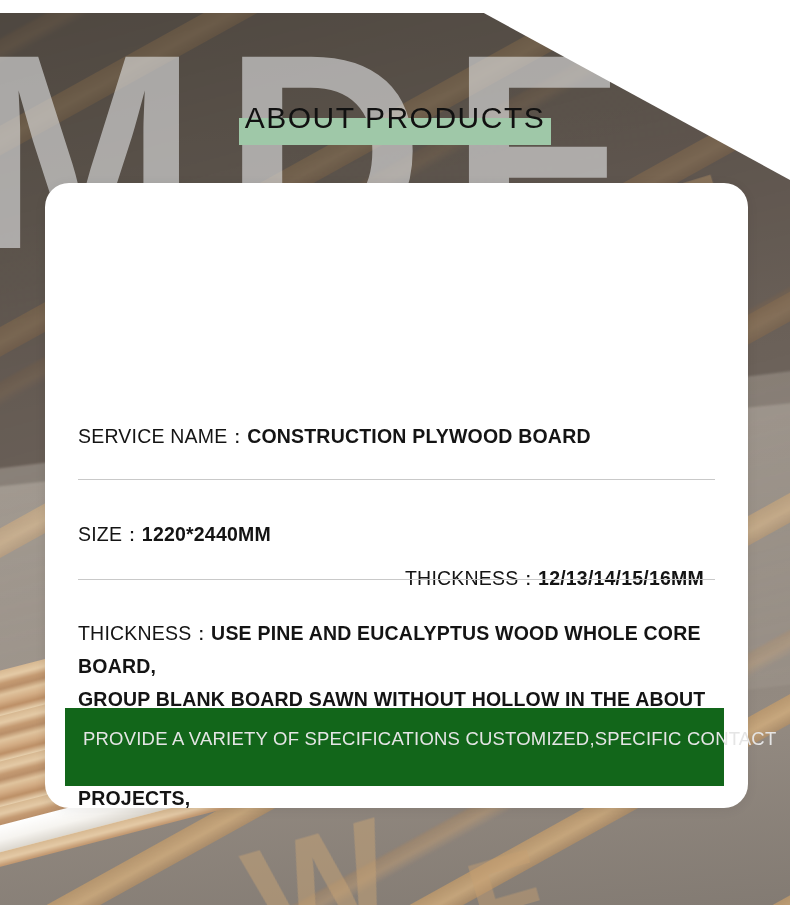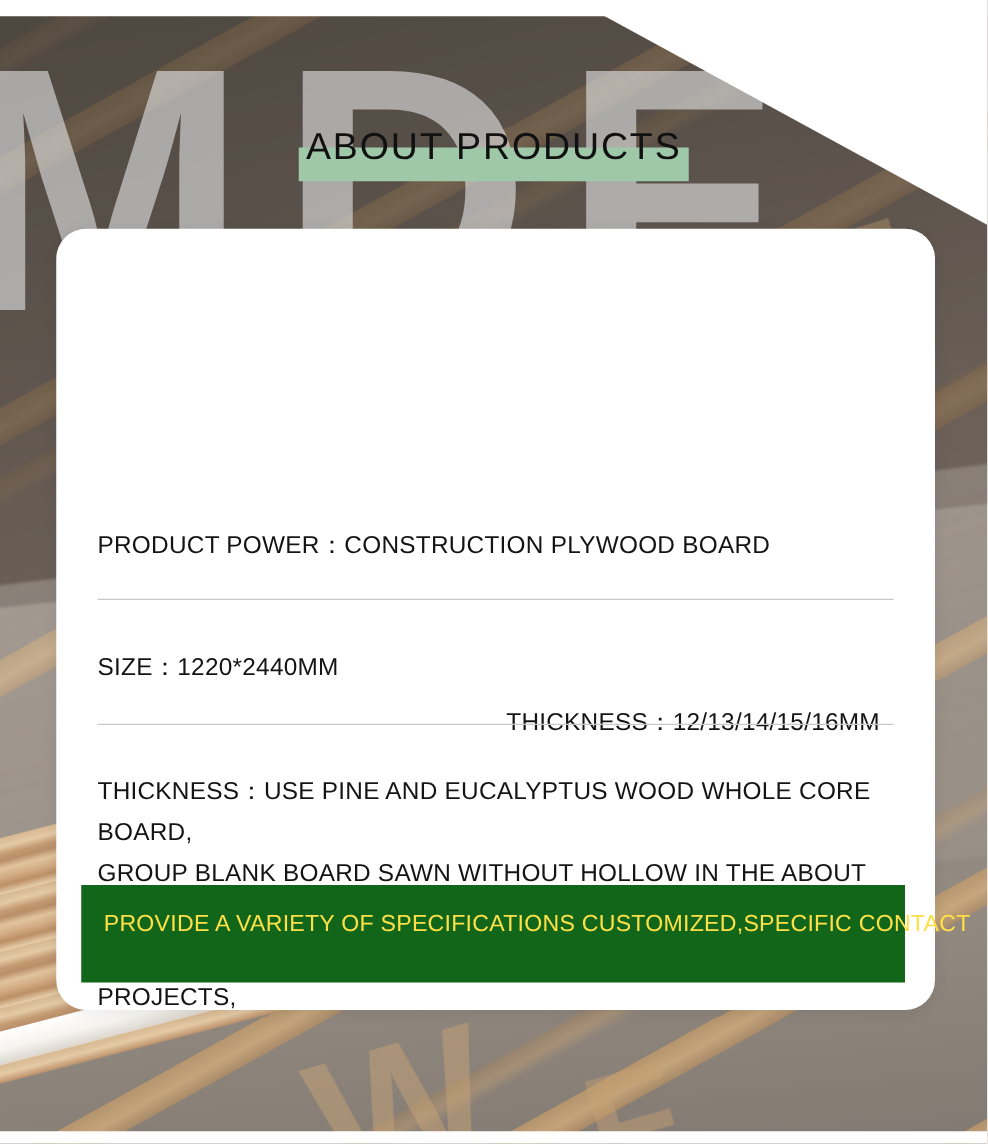--- a/index.html
+++ b/index.html
@@ -238,21 +238,21 @@
     font-size:19.5px;
     color:#141414;
     line-height:33px;
     font-weight:400;
     letter-spacing:0.2px;
     font-family:"Liberation Sans", sans-serif;
     white-space:nowrap;
   }
   .spec-row.wrap { white-space:normal; }
   .spec-label { font-weight:400; }
-  .spec-value { font-weight:400; }
+  .spec-value { font-weight:700; }
 
   .divider {
     height:1px;
     background:#c9c9c9;
     width:100%;
   }
 
   
   .r-name   { position:absolute; left:33px; top:237px; }
   .d-1      { position:absolute; left:33px; top:296px; width:637px; }
@@ -268,21 +268,21 @@
   
   .banner {
     position:absolute;
     left:65px; top:708px;
     width:659px; height:78px;
     background:#12661a;
     padding:14px 18px 0 18px;
   }
   .banner-line {
     display:block;
-    color:#fde047;
+    color:#e5e5e5;
     font-size:18.5px;
     line-height:33px;
     letter-spacing:0.2px;
     font-weight:400;
     font-family:"Liberation Sans", sans-serif;
     white-space:nowrap;
   }
 </style>
 </head>
 <body>
@@ -312,21 +312,21 @@
   <div class="title-wrap">
     <span class="title-inner">
       <span class="title-highlight"></span>
       <span class="title-text">ABOUT PRODUCTS</span>
     </span>
   </div>
 
   <div class="card">
 
     <div class="spec-row r-name">
-      <span class="spec-label">PRODUCT POWER：</span><span class="spec-value">CONSTRUCTION PLYWOOD BOARD</span>
+      <span class="spec-label">SERVICE NAME：</span><span class="spec-value">CONSTRUCTION PLYWOOD BOARD</span>
     </div>
 
     <div class="divider d-1"></div>
 
     <div class="spec-row r-size">
       <span class="spec-label">SIZE：</span><span class="spec-value">1220*2440MM</span>
     </div>
 
     <div class="spec-row r-thick">
       <span class="spec-label">THICKNESS：</span><span class="spec-value">12/13/14/15/16MM</span>

